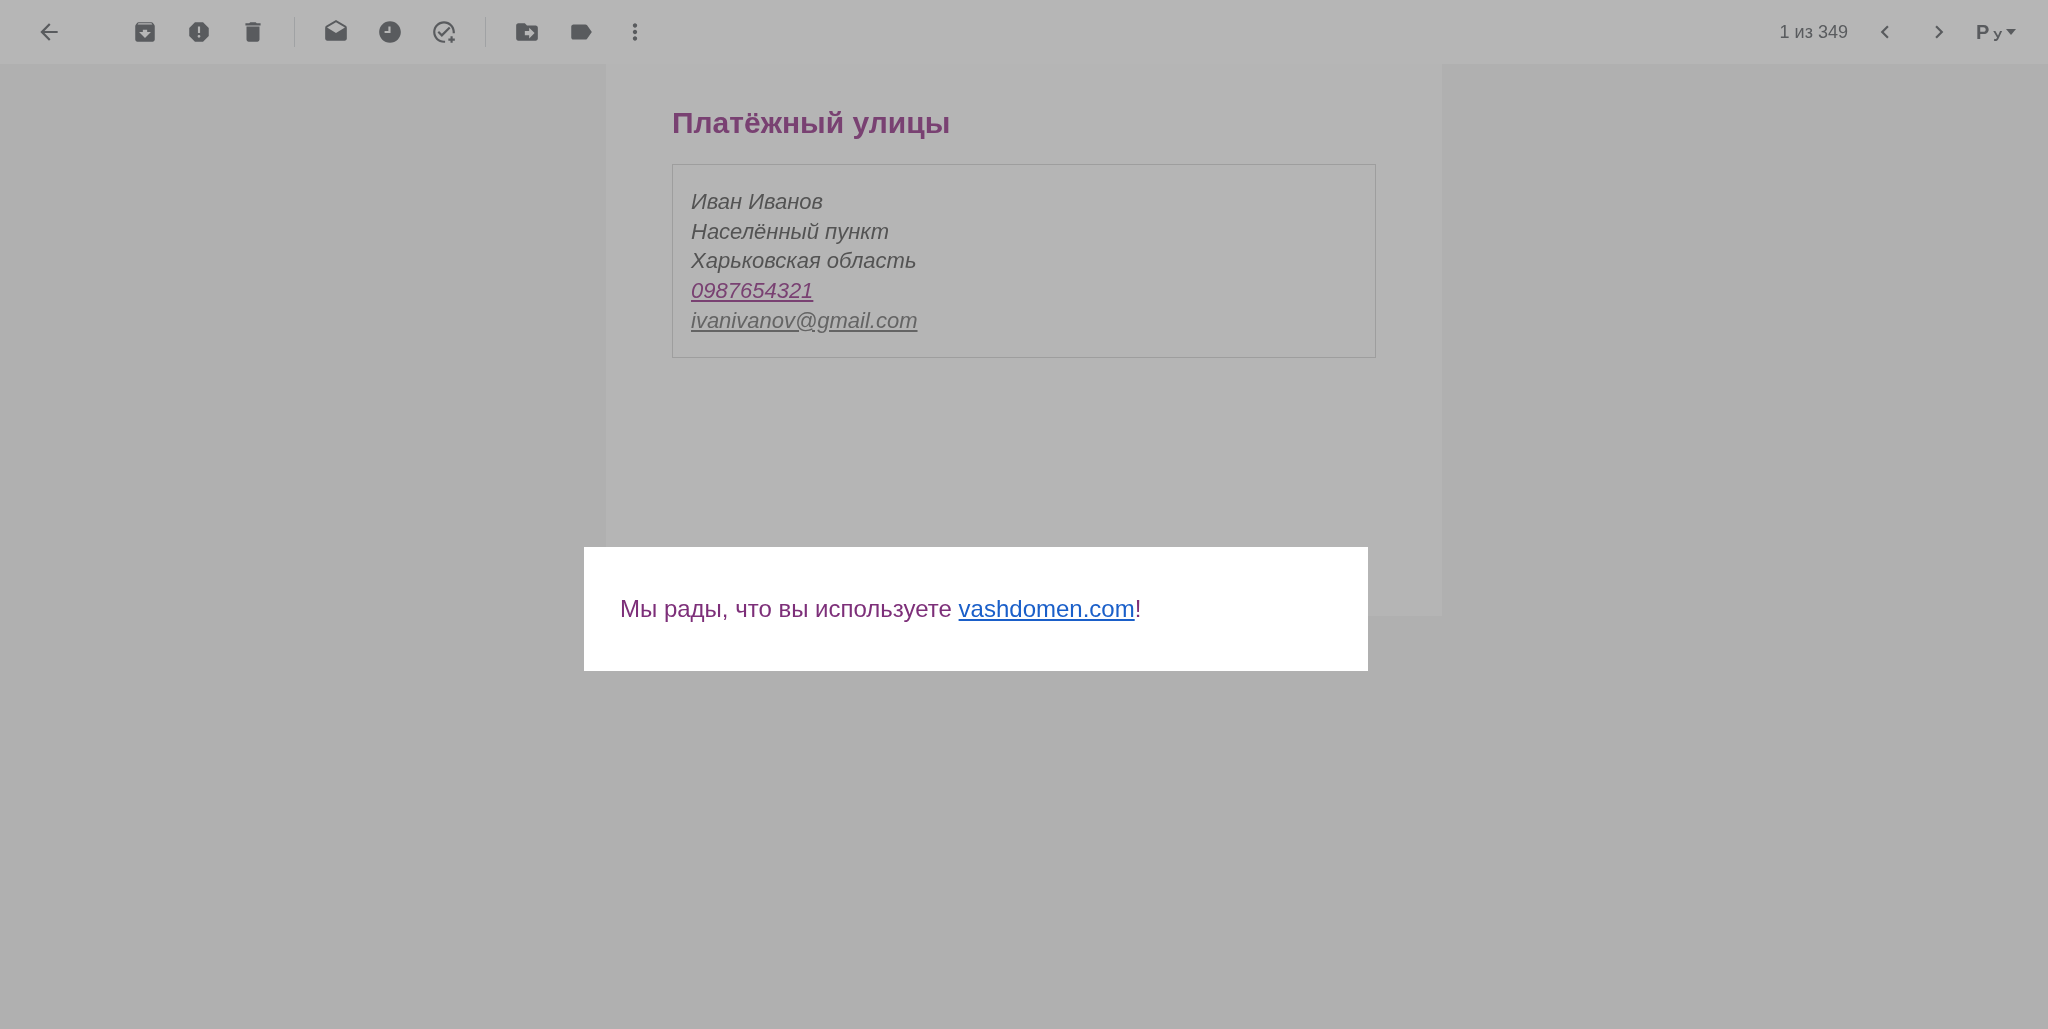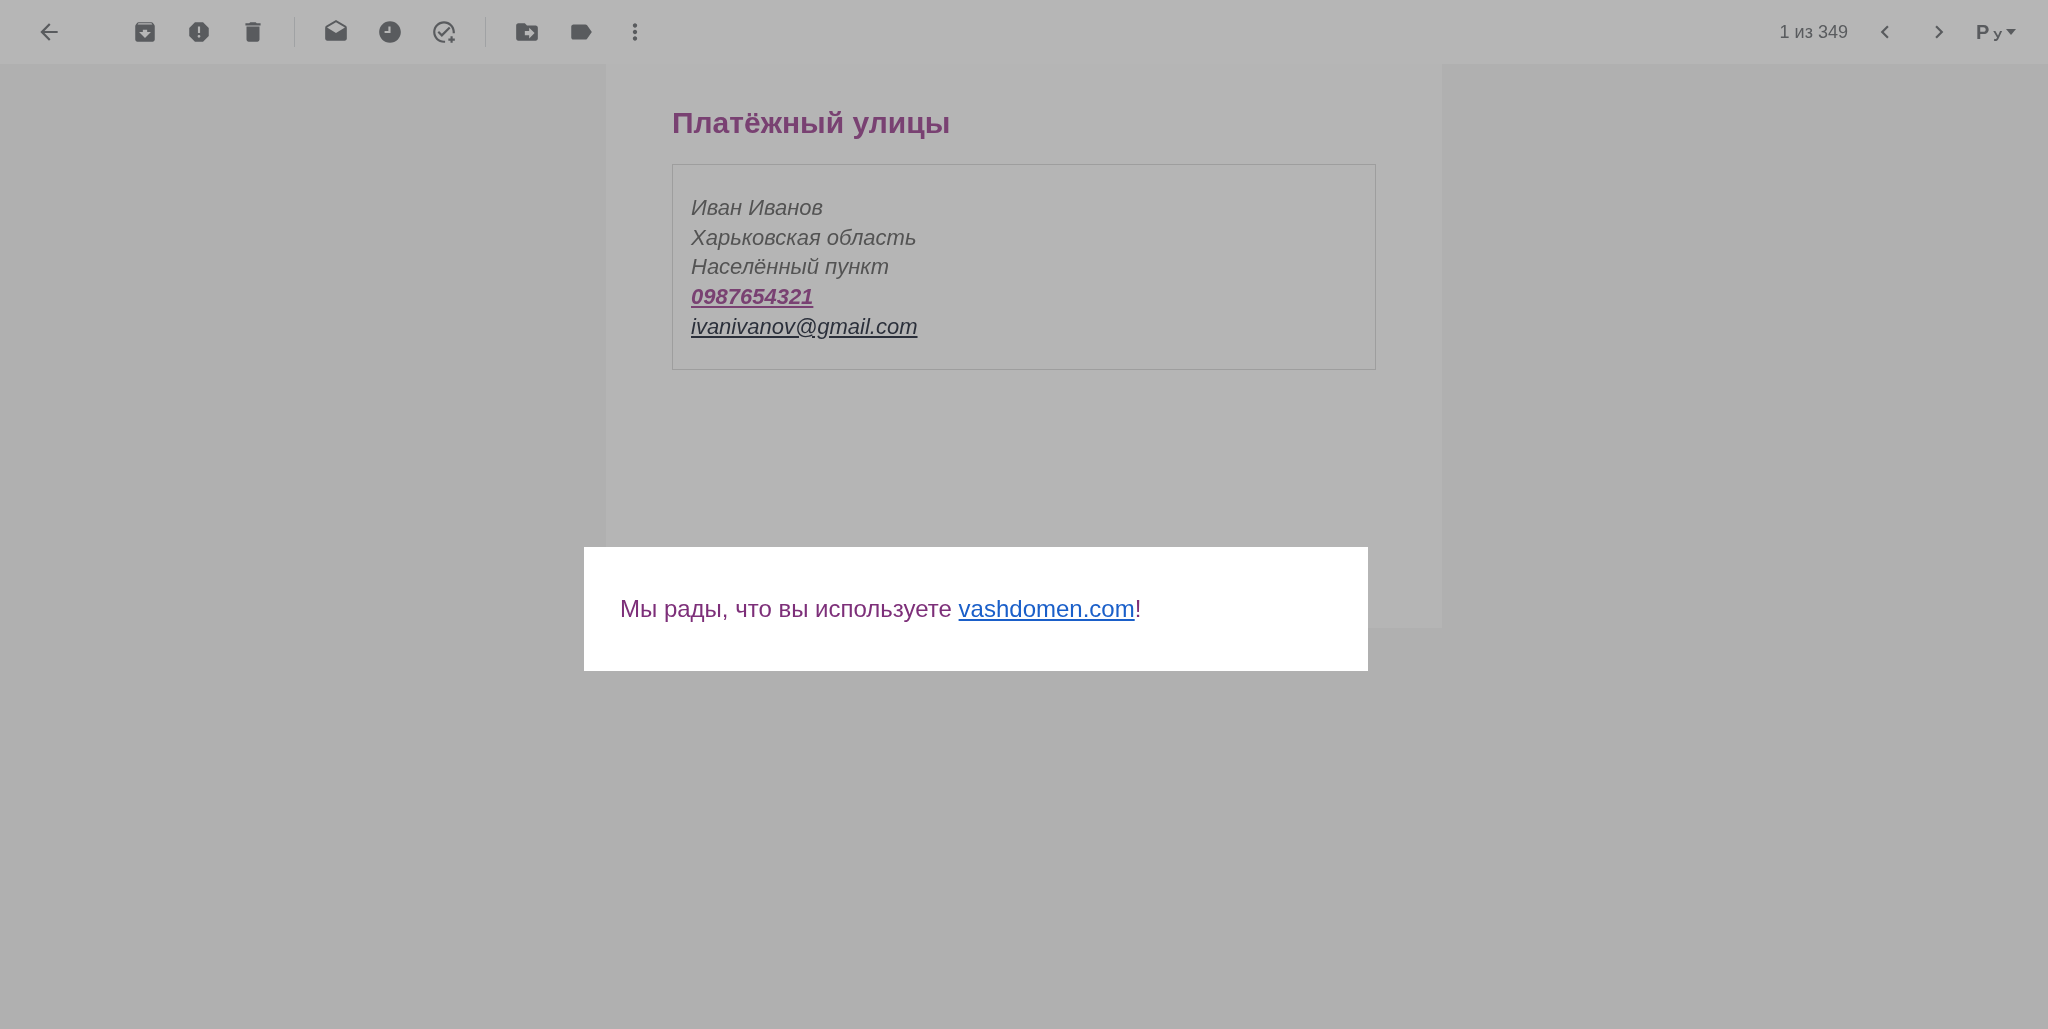--- a/index.html
+++ b/index.html
@@ -50,28 +50,28 @@
   }
   .section-title {
     font-size: 30px;
     font-weight: bold;
     color: #96368a;
     padding: 42px 0 24px 66px;
   }
   .address-box {
     margin: 0 66px;
     border: 1px solid #d6d6d6;
-    padding: 28px 18px;
+    padding: 22px 18px;
     font-size: 22px;
     line-height: 1.35;
     color: #555;
     font-style: italic;
   }
-  .address-box .link-phone { color: #96368a; text-decoration: underline; font-weight: bold; }
-  .address-box .link-email { color: #0f172a; text-decoration: underline; }
+  .address-box .link-phone { color: #96368a; text-decoration: underline; }
+  .address-box .link-email { color: #737373; text-decoration: underline; }
 
   .footer-line {
     text-align: center;
     color: #6b6b6b;
     font-size: 22px;
     margin-top: 48px;
   }
 
   
   .callout {
@@ -174,22 +174,22 @@
       <span class="caret"></span>
     </div>
   </div>
 </div>
 
 <div class="content">
   <div class="email-card">
     <div class="section-title">Платёжный улицы</div>
     <div class="address-box">
       <div>Иван Иванов</div>
+      <div>Населённый пункт</div>
       <div>Харьковская область</div>
-      <div>Населённый пункт</div>
       <div><a href="#" class="link-phone">0987654321</a></div>
       <div><a href="#" class="link-email">ivanivanov@gmail.com</a></div>
     </div>
     <div class="callout-placeholder"></div>
     <div class="footer-line">Звуки Музыки — Студия и магазин Hi-Fi оборудования</div>
   </div>
 </div>
 
 <div class="dim-overlay"></div>
 

